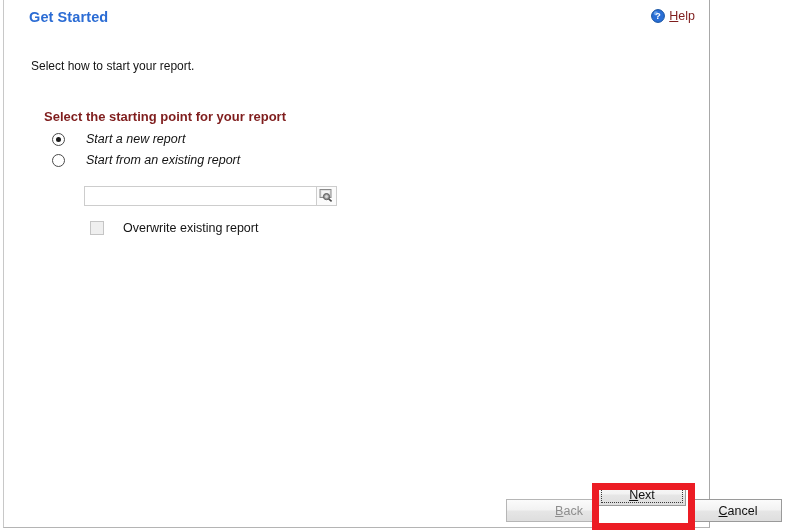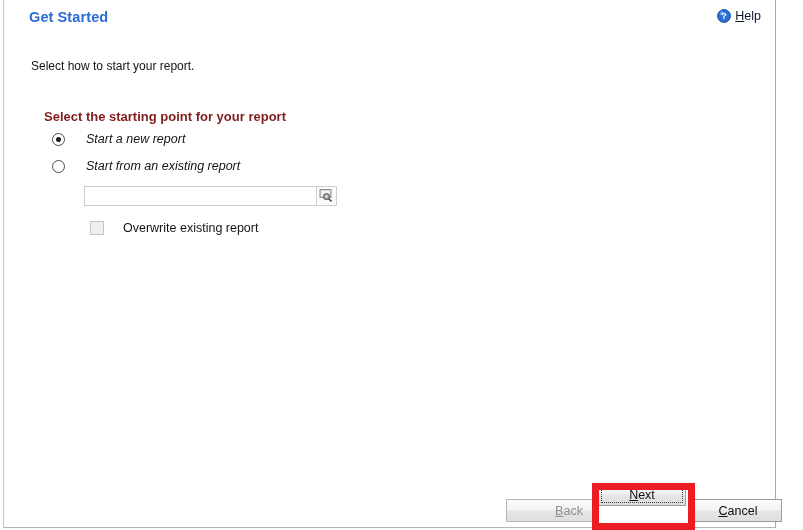--- a/index.html
+++ b/index.html
@@ -13,21 +13,21 @@
     font-family: "Liberation Sans", sans-serif;
     font-size: 12px;
     color: #000000;
     overflow: hidden;
   }
 
   #wizard-window {
     position: absolute;
     left: 3px;
     top: 0px;
-    width: 773px;
+    width: 707px;
     height: 528px;
     background: #ffffff;
     border-left: 1px solid #c8c8c8;
     border-right: 1px solid #a8a8a8;
     border-bottom: 1px solid #b4b4b4;
     box-sizing: border-box;
   }
 
   
   #page-title {
@@ -52,21 +52,21 @@
     white-space: nowrap;
   }
   #help-link .help-icon {
     width: 14px;
     height: 14px;
     display: inline-block;
     line-height: 0;
   }
   #help-link .help-label {
     font-size: 12.5px;
-    color: #0f172a;
+    color: #7f1d1d;
   }
   #help-link .help-label .accel {
     text-decoration: underline;
   }
 
   #page-subtitle {
     position: absolute;
     left: 27px;
     top: 59px;
     font-size: 12px;
@@ -86,21 +86,21 @@
   }
 
   .radio-row {
     position: absolute;
     display: flex;
     align-items: center;
     white-space: nowrap;
     font-style: italic;
   }
   #radio-row-new { left: 48px; top: 132px; }
-  #radio-row-existing { left: 48px; top: 159px; }
+  #radio-row-existing { left: 48px; top: 153px; }
 
   .radio-mark {
     width: 13px;
     height: 13px;
     border-radius: 50%;
     border: 1px solid #4a4a4a;
     background: #ffffff;
     box-sizing: border-box;
     position: relative;
     flex: 0 0 auto;

